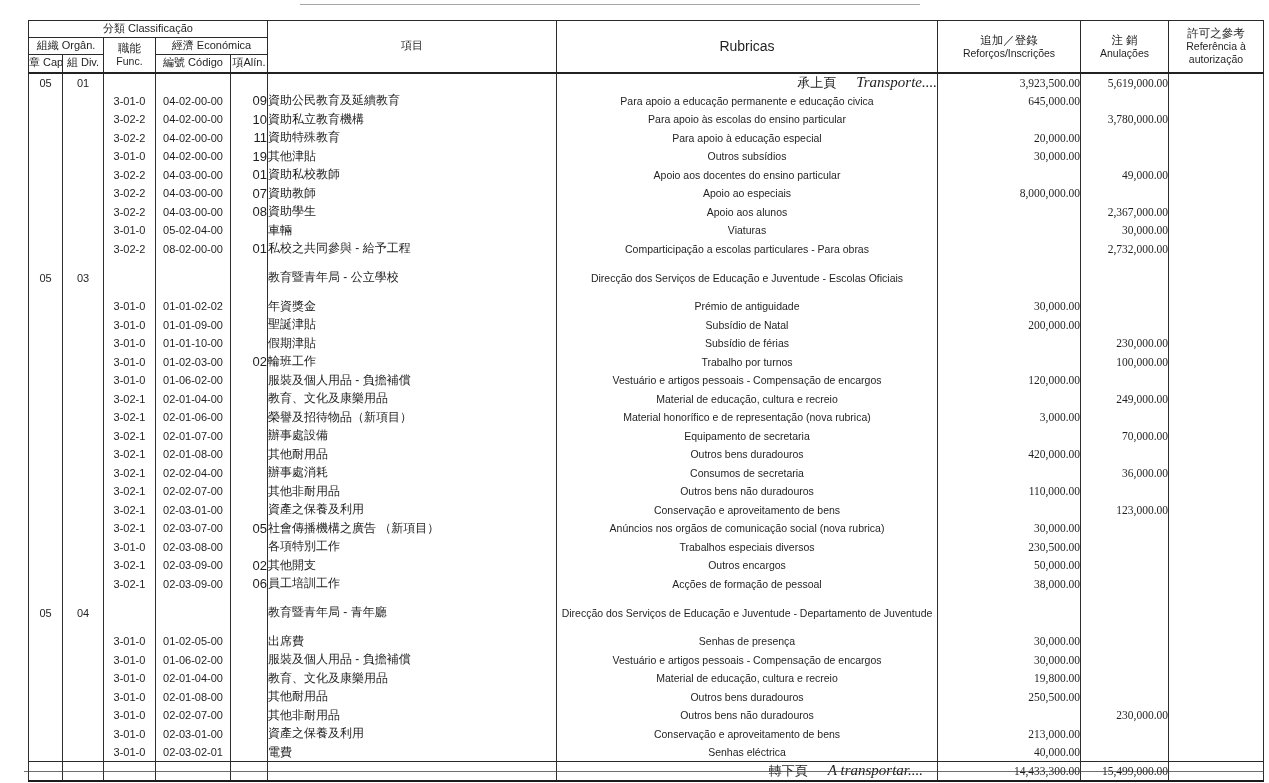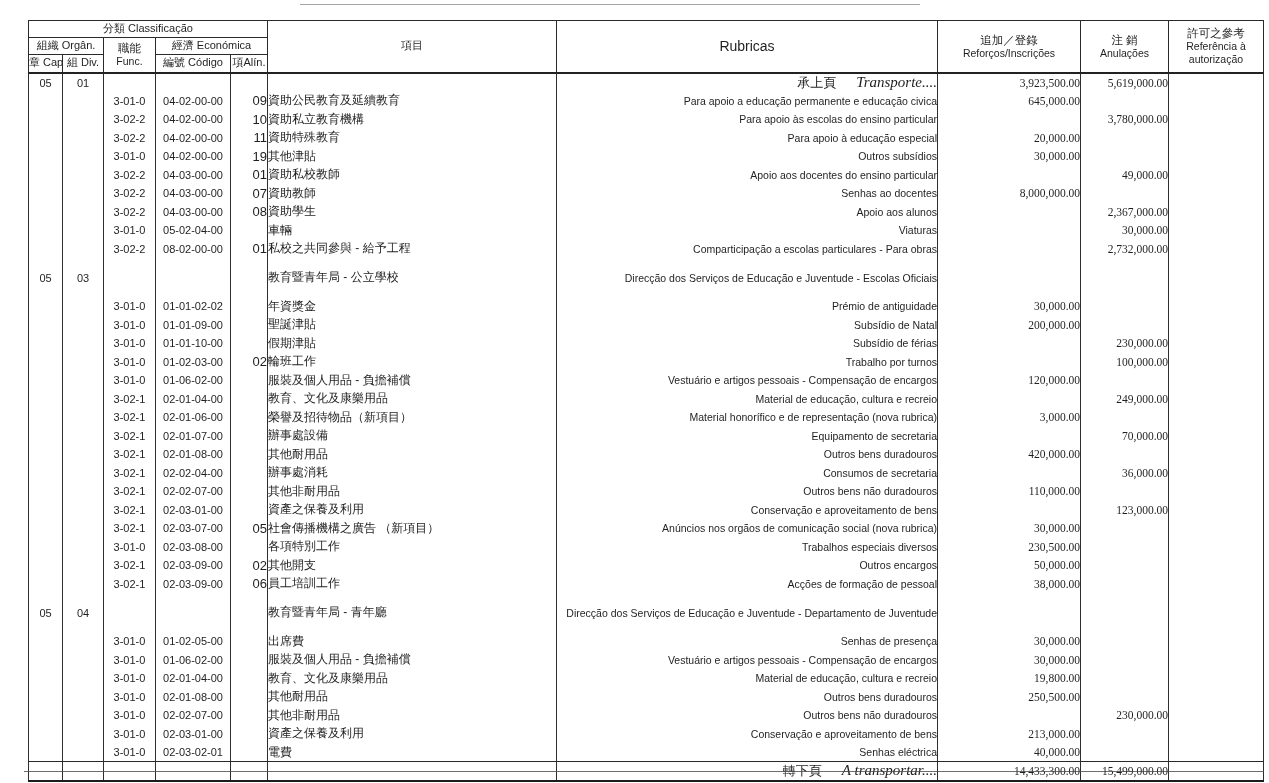--- a/index.html
+++ b/index.html
@@ -31,26 +31,26 @@
   .item-row{height:18.5px;padding-left:40px;}
   .section-row{height:19px;}
   .spacer-row{height:10px;}
   .transport-row{height:18px;}
   .carry-down-row{height:18px;}
   .carry-down-row td{border-top:1.5px solid #2a2a2a;border-bottom:2.5px solid #1c1c1c;}
   tbody tr:first-child td{border-top:none;}
   .c-cap,.c-div,.c-func,.c-cod{font-size:11px;text-align:center;}
   .c-alin{font-size:13px;text-align:right;padding-right:7px;}
   .c-zh{font-size:12px;text-align:left;padding-left:5px;}
-  .c-pt{font-size:10.5px;text-align:right;padding-left:4px;}
+  .c-pt{font-size:10.5px;text-align:center;padding-left:4px;}
   .num{font-family:"Liberation Serif","DejaVu Serif",serif;font-size:11.5px;text-align:right;padding-right:4px;}
   .carry-cell{text-align:right;padding-right:34px;}
   .carry-cell .carry-zh{font-size:13px;}
   .carry-cell .carry-pt{font-size:15px;font-style:italic;margin-left:20px;font-family:"Liberation Serif","DejaVu Serif",serif;}
-  .carry-down-row .carry-cell{padding-right:0;}
+  .carry-down-row .carry-cell{padding-right:14px;}
   
   .page-bottom-line{position:absolute;left:24px;top:771px;width:1240px;height:1px;background:#4a4a4a;opacity:.8;}
   .page-top-line{position:absolute;left:300px;top:4px;width:620px;height:1px;background:#6a6a6a;opacity:.6;}
 </style>
 </head>
 <body>
 
 <div class="page-top-line"></div>
 
 <table class="budget-table">
@@ -175,21 +175,21 @@
     <td class="num">49,000.00</td>
     <td class="c-aut"></td>
   </tr>
       <tr class="row item-row">
     <td class="c-cap"></td>
     <td class="c-div"></td>
     <td class="c-func">3-02-2</td>
     <td class="c-cod">04-03-00-00</td>
     <td class="c-alin">07</td>
     <td class="c-zh">資助教師</td>
-    <td class="c-pt">Senhas ao docentes</td>
+    <td class="c-pt">Apoio ao especiais</td>
     <td class="num">8,000,000.00</td>
     <td class="num"></td>
     <td class="c-aut"></td>
   </tr>
       <tr class="row item-row">
     <td class="c-cap"></td>
     <td class="c-div"></td>
     <td class="c-func">3-02-2</td>
     <td class="c-cod">04-03-00-00</td>
     <td class="c-alin">08</td>

